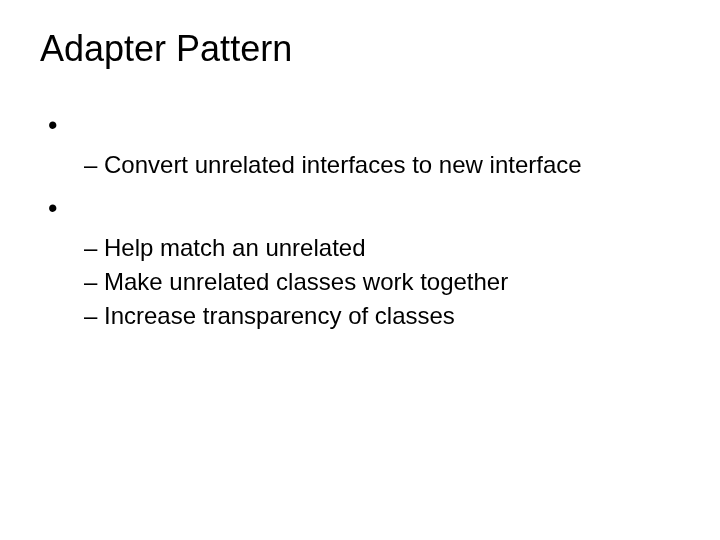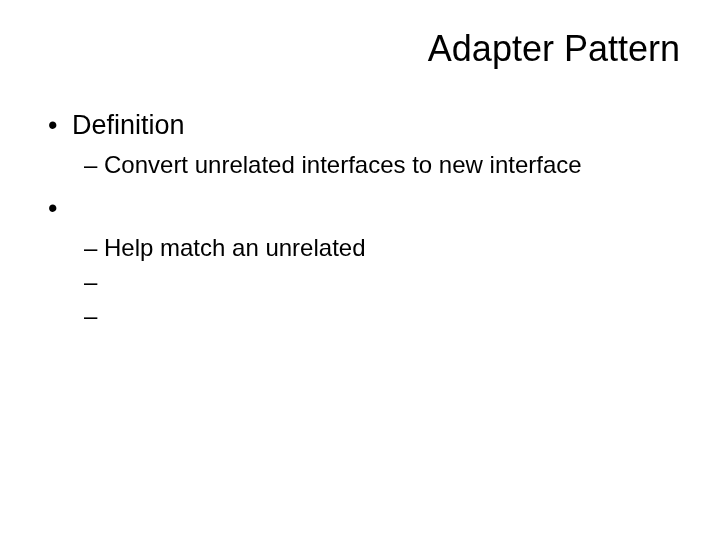--- a/index.html
+++ b/index.html
@@ -16,21 +16,21 @@
       overflow: hidden;
     }
     .slide {
       width: 100%;
       height: 100%;
       padding: 20px 40px;
     }
     .title {
       font-size: 36px;
       font-weight: normal;
-      text-align: right;
+      text-align: left;
       margin-top: 8px;
       margin-bottom: 40px;
     }
     .bullet-l1 {
       font-size: 27px;
       margin-bottom: 10px;
       padding-left: 0;
       display: flex;
       align-items: baseline;
     }
@@ -57,36 +57,37 @@
   </style>
 </head>
 <body>
 
 <div class="slide">
   <h1 class="title">Adapter Pattern</h1>
 
   <div class="section">
     <div class="bullet-l1">
       <span class="marker">•</span>
-      <span>Definition</span>
     </div>
     <div class="bullet-l2">
       <span class="marker">–</span>
       <span>Convert unrelated interfaces to new interface</span>
     </div>
   </div>
 
   <div class="section">
     <div class="bullet-l1">
       <span class="marker">•</span>
     </div>
     <div class="bullet-l2">
       <span class="marker">–</span>
       <span>Help match an unrelated</span>
     </div>
     <div class="bullet-l2">
       <span class="marker">–</span>
+      <span>Make unrelated classes work together</span>
     </div>
     <div class="bullet-l2">
       <span class="marker">–</span>
+      <span>Increase transparency of classes</span>
     </div>
   </div>
 </div>
 
 </body></html>

